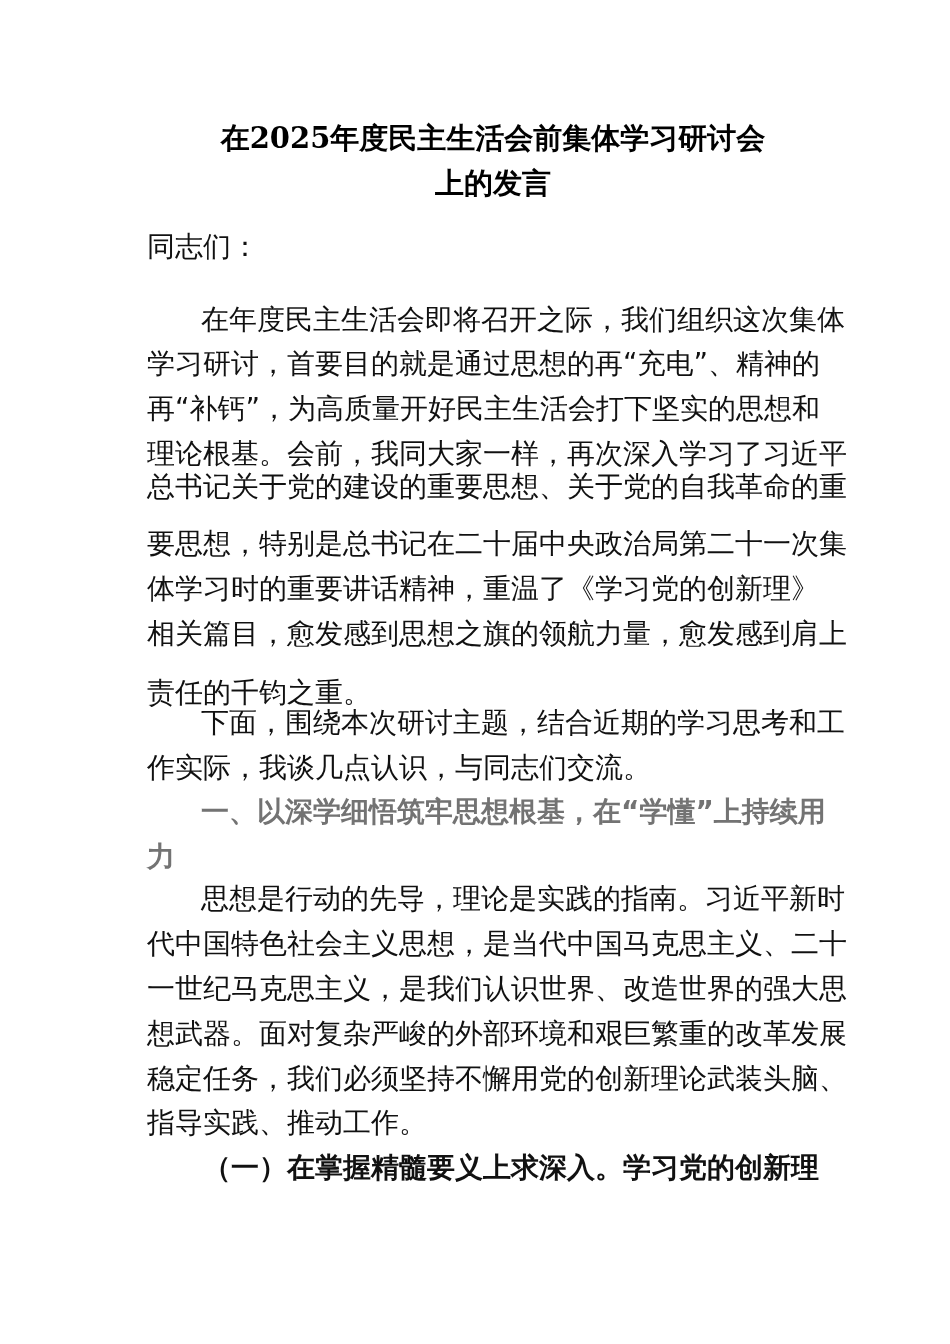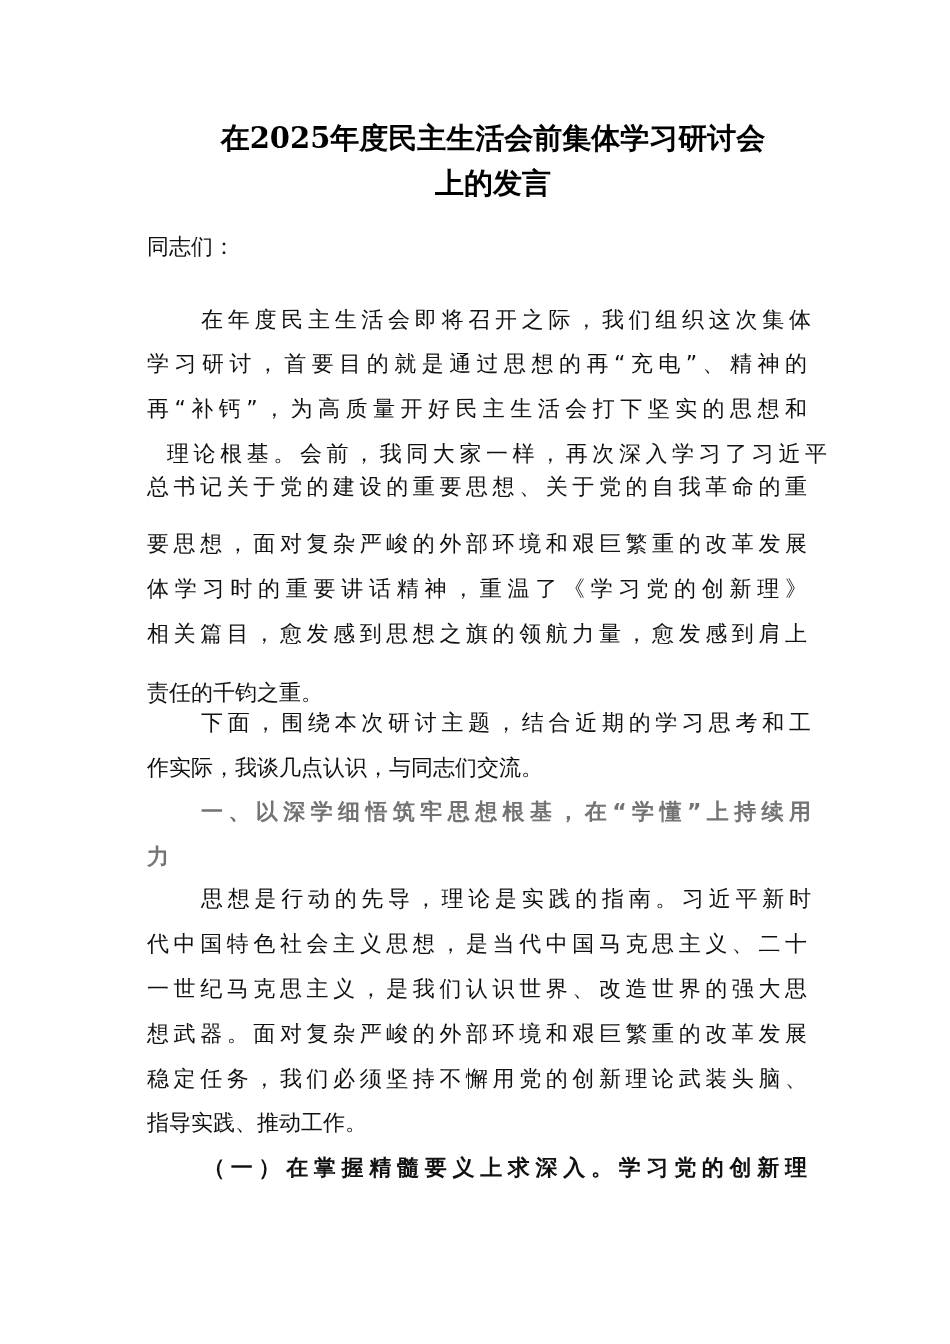--- a/index.html
+++ b/index.html
@@ -35,21 +35,21 @@
       color: #000;
     }
     .title-line-1 { top: 115px; }
     .title-line-2 { top: 160px; }
     .body-line {
       position: absolute;
       left: 147px;
       width: 660px;
       height: 45px;
       font-family: "DejaVu Sans", "Liberation Sans", sans-serif;
-      font-size: 22px;
+      font-size: 28px;
       line-height: 45px;
       white-space: nowrap;
       color: #111;
       text-align: justify;
       text-align-last: justify;
     }
     .body-line.last {
       text-align-last: left;
     }
     .body-line.indent {
@@ -71,23 +71,23 @@
 <div class="page">
 
   <div class="title title-line-1">在2025年度民主生活会前集体学习研讨会</div>
   <div class="title title-line-2">上的发言</div>
 
   <div class="body-line last" style="top:224px;">同志们：</div>
 
   <div class="body-line indent" style="top:297px;">在年度民主生活会即将召开之际，我们组织这次集体</div>
   <div class="body-line" style="top:341px;">学习研讨，首要目的就是通过思想的再“充电”、精神的</div>
   <div class="body-line" style="top:386px;">再“补钙”，为高质量开好民主生活会打下坚实的思想和</div>
-  <div class="body-line" style="top:431px;margin-left:20px;">理论根基。会前，我同大家一样，再次深入学习了习近平</div>
+  <div class="body-line" style="top:431px;">理论根基。会前，我同大家一样，再次深入学习了习近平</div>
   <div class="body-line" style="top:464px;">总书记关于党的建设的重要思想、关于党的自我革命的重</div>
-  <div class="body-line" style="top:521px;">要思想，面对复杂严峻的外部环境和艰巨繁重的改革发展</div>
+  <div class="body-line" style="top:521px;">要思想，特别是总书记在二十届中央政治局第二十一次集</div>
   <div class="body-line" style="top:566px;">体学习时的重要讲话精神，重温了《学习党的创新理》</div>
   <div class="body-line" style="top:611px;">相关篇目，愈发感到思想之旗的领航力量，愈发感到肩上</div>
   <div class="body-line last" style="top:670px;">责任的千钧之重。</div>
 
   <div class="body-line indent" style="top:700px;">下面，围绕本次研讨主题，结合近期的学习思考和工</div>
   <div class="body-line last" style="top:745px;">作实际，我谈几点认识，与同志们交流。</div>
 
   <div class="body-line indent heading-line" style="top:789px;">一、以深学细悟筑牢思想根基，在“学懂”上持续用</div>
   <div class="body-line last heading-line" style="top:834px;">力</div>
 

